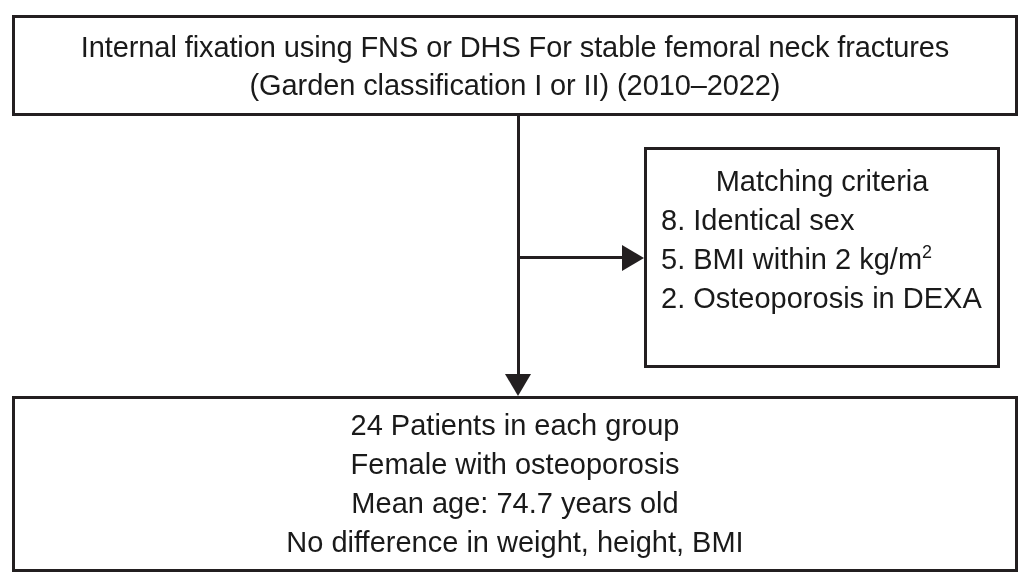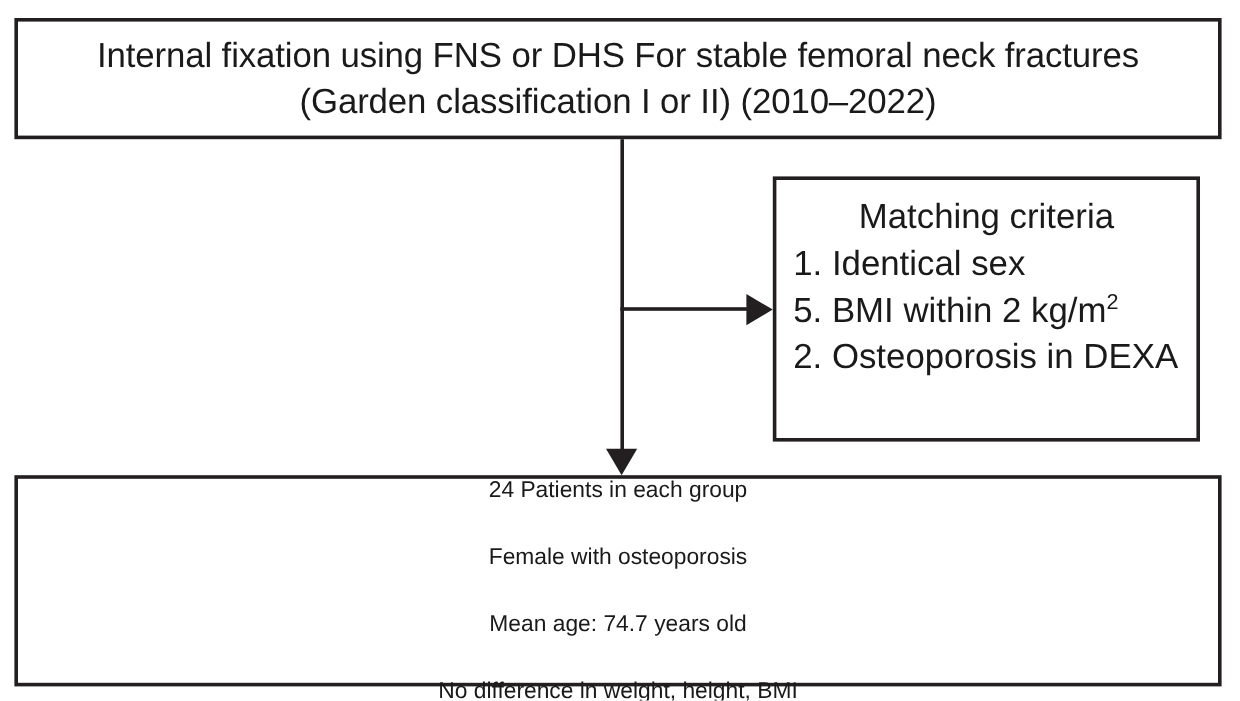--- a/index.html
+++ b/index.html
@@ -79,25 +79,24 @@
 
   
   #box-result {
     left: 12px;
     top: 396px;
     width: 1006px;
     height: 176px;
     align-items: center;
   }
   #box-result .line {
-    font-size: 19px;
+    font-size: 29px;
     line-height: 39px;
     white-space: nowrap;
     text-align: left;
-    margin-top: 17px;
   }
 
   
   .conn-vline {
     position: absolute;
     background: #231f20;
     width: 3px;
   }
   .conn-hline {
     position: absolute;
@@ -154,21 +153,21 @@
 
   <div class="conn-vline" id="trunk-line"></div>
   <div class="arrowhead-down" id="trunk-arrow"></div>
 
   <div class="conn-hline" id="branch-line"></div>
   <div class="arrowhead-right" id="branch-arrow"></div>
 
   <div class="node-box" id="box-criteria">
     <div class="criteria-heading">Matching criteria</div>
     <ul class="criteria-list">
-      <li class="criteria-item">1. Identical sex</li>
+      <li class="criteria-item">8. Identical sex</li>
       <li class="criteria-item"><span>5. BMI within 2 kg/m</span><sup>2</sup></li>
       <li class="criteria-item">2. Osteoporosis in DEXA</li>
     </ul>
   </div>
 
   <div class="node-box" id="box-result">
     <div class="line">24 Patients in each group</div>
     <div class="line">Female with osteoporosis</div>
     <div class="line">Mean age: 74.7 years old</div>
     <div class="line">No difference in weight, height, BMI</div>

